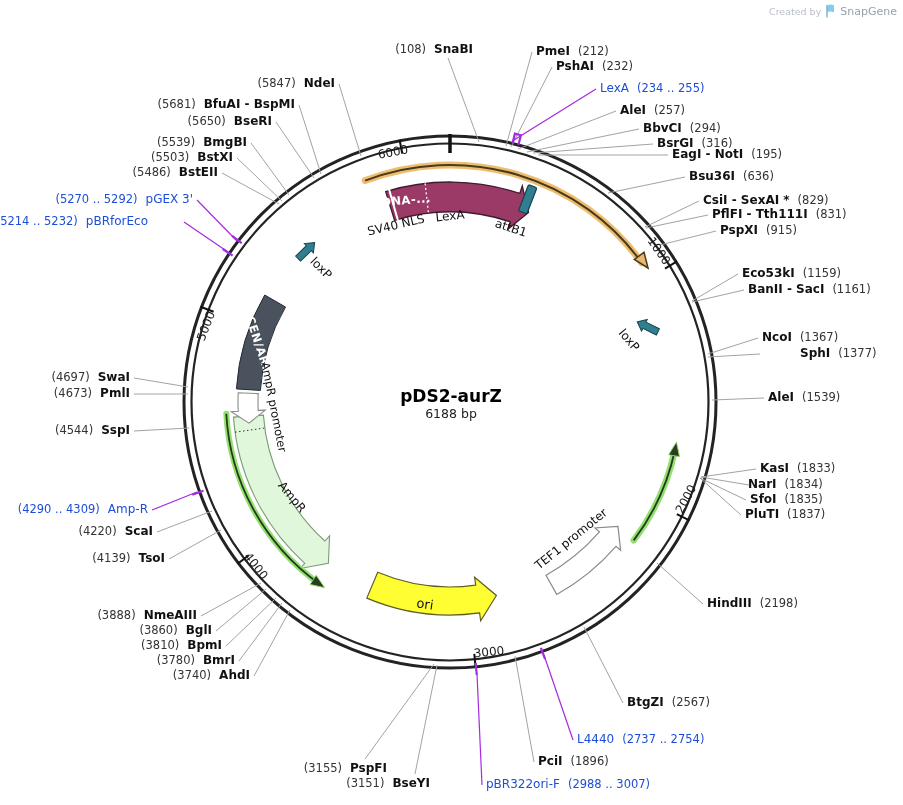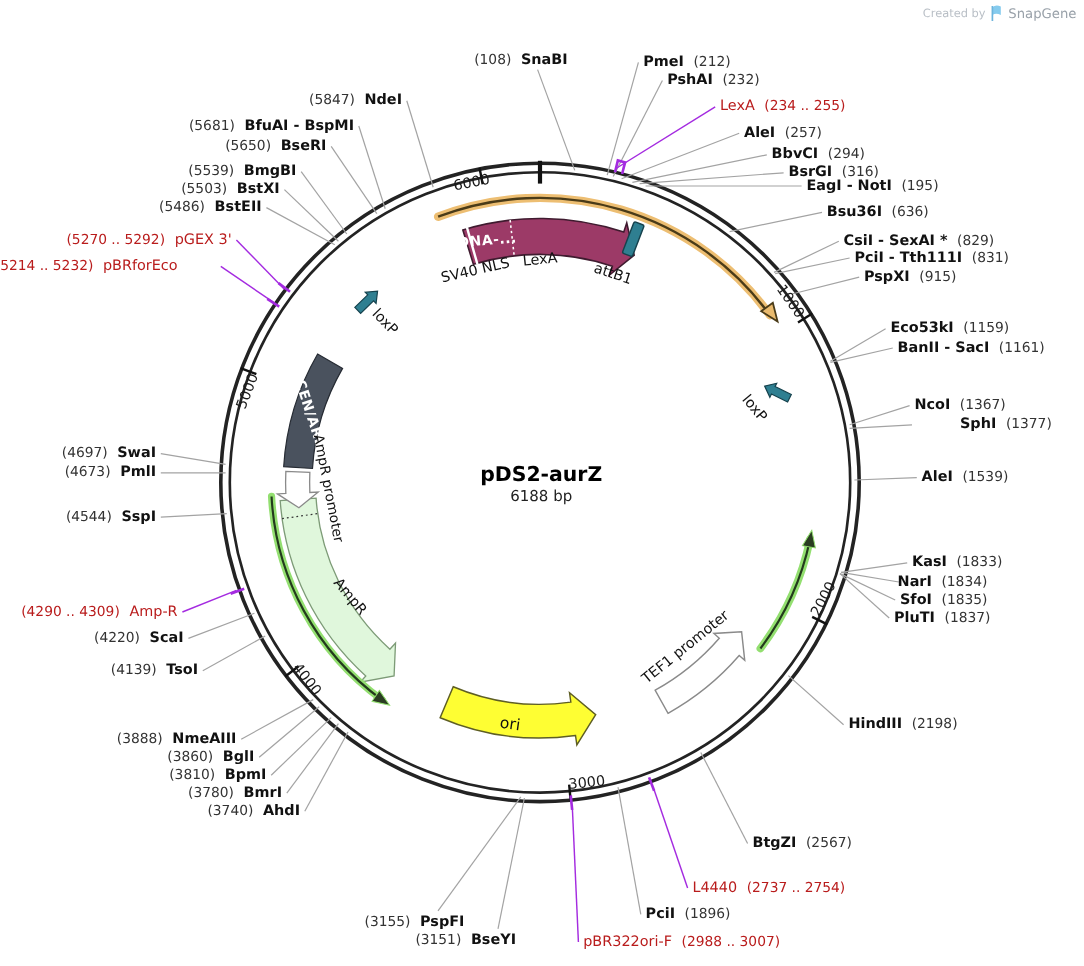--- a/index.html
+++ b/index.html
@@ -5,21 +5,21 @@
   html,body{margin:0;padding:0;background:#fff;}
   .canvas{position:relative;width:903px;height:805px;background:#fff;overflow:hidden;
           font-family:"DejaVu Sans","Liberation Sans",sans-serif;}
   svg.map{position:absolute;left:0;top:0;z-index:1;}
   #labels{position:absolute;left:0;top:0;width:903px;height:805px;z-index:2;pointer-events:none;}
   .lab{position:absolute;white-space:nowrap;font-size:12px;line-height:15px;color:#111;pointer-events:auto;}
   .lab .nm{font-weight:bold;color:#111;}
   .lab.r .ps{margin-left:8px;}
   .lab.l .ps{margin-right:8px;}
   .lab .ps{color:#333;font-size:11.5px;}
-  .lab.purple, .lab.purple .nm, .lab.purple .ps{color:#b91c1c;font-weight:normal;}
+  .lab.purple, .lab.purple .nm, .lab.purple .ps{color:#1d4ed8;font-weight:normal;}
   .flab{position:absolute;white-space:nowrap;font-size:12px;color:#111;transform-origin:center;pointer-events:auto;}
   .flab.white{color:#fff;font-weight:bold;font-size:11.5px;letter-spacing:.5px;}
   .tlab{position:absolute;white-space:nowrap;font-size:12px;color:#1a1a1a;transform-origin:center;}
   .center-title{position:absolute;left:451px;top:396px;transform:translate(-50%,-50%);
                 font-size:17px;font-weight:bold;color:#000;}
   .center-size{position:absolute;left:451px;top:413px;transform:translate(-50%,-50%);
                font-size:12.5px;color:#222;}
   .watermark{position:absolute;right:6px;top:4px;display:flex;align-items:center;gap:4px;z-index:3;}
   .wm-created{font-size:9.5px;color:#b9bfc6;}
   .wm-brand{font-size:11px;color:#99a1a9;font-weight:500;}
@@ -157,21 +157,21 @@
   <div id="labels">
       <div class="lab l" style="right: 430px; top: 42px;"><span class="ps">(108)</span><span class="nm">SnaBI</span></div>
       <div class="lab r" style="left: 536px; top: 44px;"><span class="nm">PmeI</span><span class="ps">(212)</span></div>
       <div class="lab r" style="left: 556px; top: 59px;"><span class="nm">PshAI</span><span class="ps">(232)</span></div>
       <div class="lab r" style="left: 620px; top: 103px;"><span class="nm">AleI</span><span class="ps">(257)</span></div>
       <div class="lab r" style="left: 643px; top: 121px;"><span class="nm">BbvCI</span><span class="ps">(294)</span></div>
       <div class="lab r" style="left: 657px; top: 136px;"><span class="nm">BsrGI</span><span class="ps">(316)</span></div>
       <div class="lab r" style="left: 672px; top: 147px;"><span class="nm">EagI - NotI</span><span class="ps">(195)</span></div>
       <div class="lab r" style="left: 689px; top: 169px;"><span class="nm">Bsu36I</span><span class="ps">(636)</span></div>
       <div class="lab r" style="left: 703px; top: 193px;"><span class="nm">CsiI - SexAI *</span><span class="ps">(829)</span></div>
-      <div class="lab r" style="left: 712px; top: 207px;"><span class="nm">PciI - Tth111I</span><span class="ps">(831)</span></div>
+      <div class="lab r" style="left: 712px; top: 207px;"><span class="nm">PflFI - Tth111I</span><span class="ps">(831)</span></div>
       <div class="lab r" style="left: 720px; top: 223px;"><span class="nm">PspXI</span><span class="ps">(915)</span></div>
       <div class="lab r" style="left: 742px; top: 266px;"><span class="nm">Eco53kI</span><span class="ps">(1159)</span></div>
       <div class="lab r" style="left: 748px; top: 282px;"><span class="nm">BanII - SacI</span><span class="ps">(1161)</span></div>
       <div class="lab r" style="left: 762px; top: 330px;"><span class="nm">NcoI</span><span class="ps">(1367)</span></div>
       <div class="lab r" style="left: 800px; top: 346px;"><span class="nm">SphI</span><span class="ps">(1377)</span></div>
       <div class="lab r" style="left: 768px; top: 390px;"><span class="nm">AleI</span><span class="ps">(1539)</span></div>
       <div class="lab r" style="left: 760px; top: 461px;"><span class="nm">KasI</span><span class="ps">(1833)</span></div>
       <div class="lab r" style="left: 748px; top: 477px; text-align: right;"><span class="nm">NarI</span><span class="ps">(1834)</span></div>
       <div class="lab r" style="left: 750px; top: 492px;"><span class="nm">SfoI</span><span class="ps">(1835)</span></div>
       <div class="lab r" style="left: 745px; top: 507px;"><span class="nm">PluTI</span><span class="ps">(1837)</span></div>

